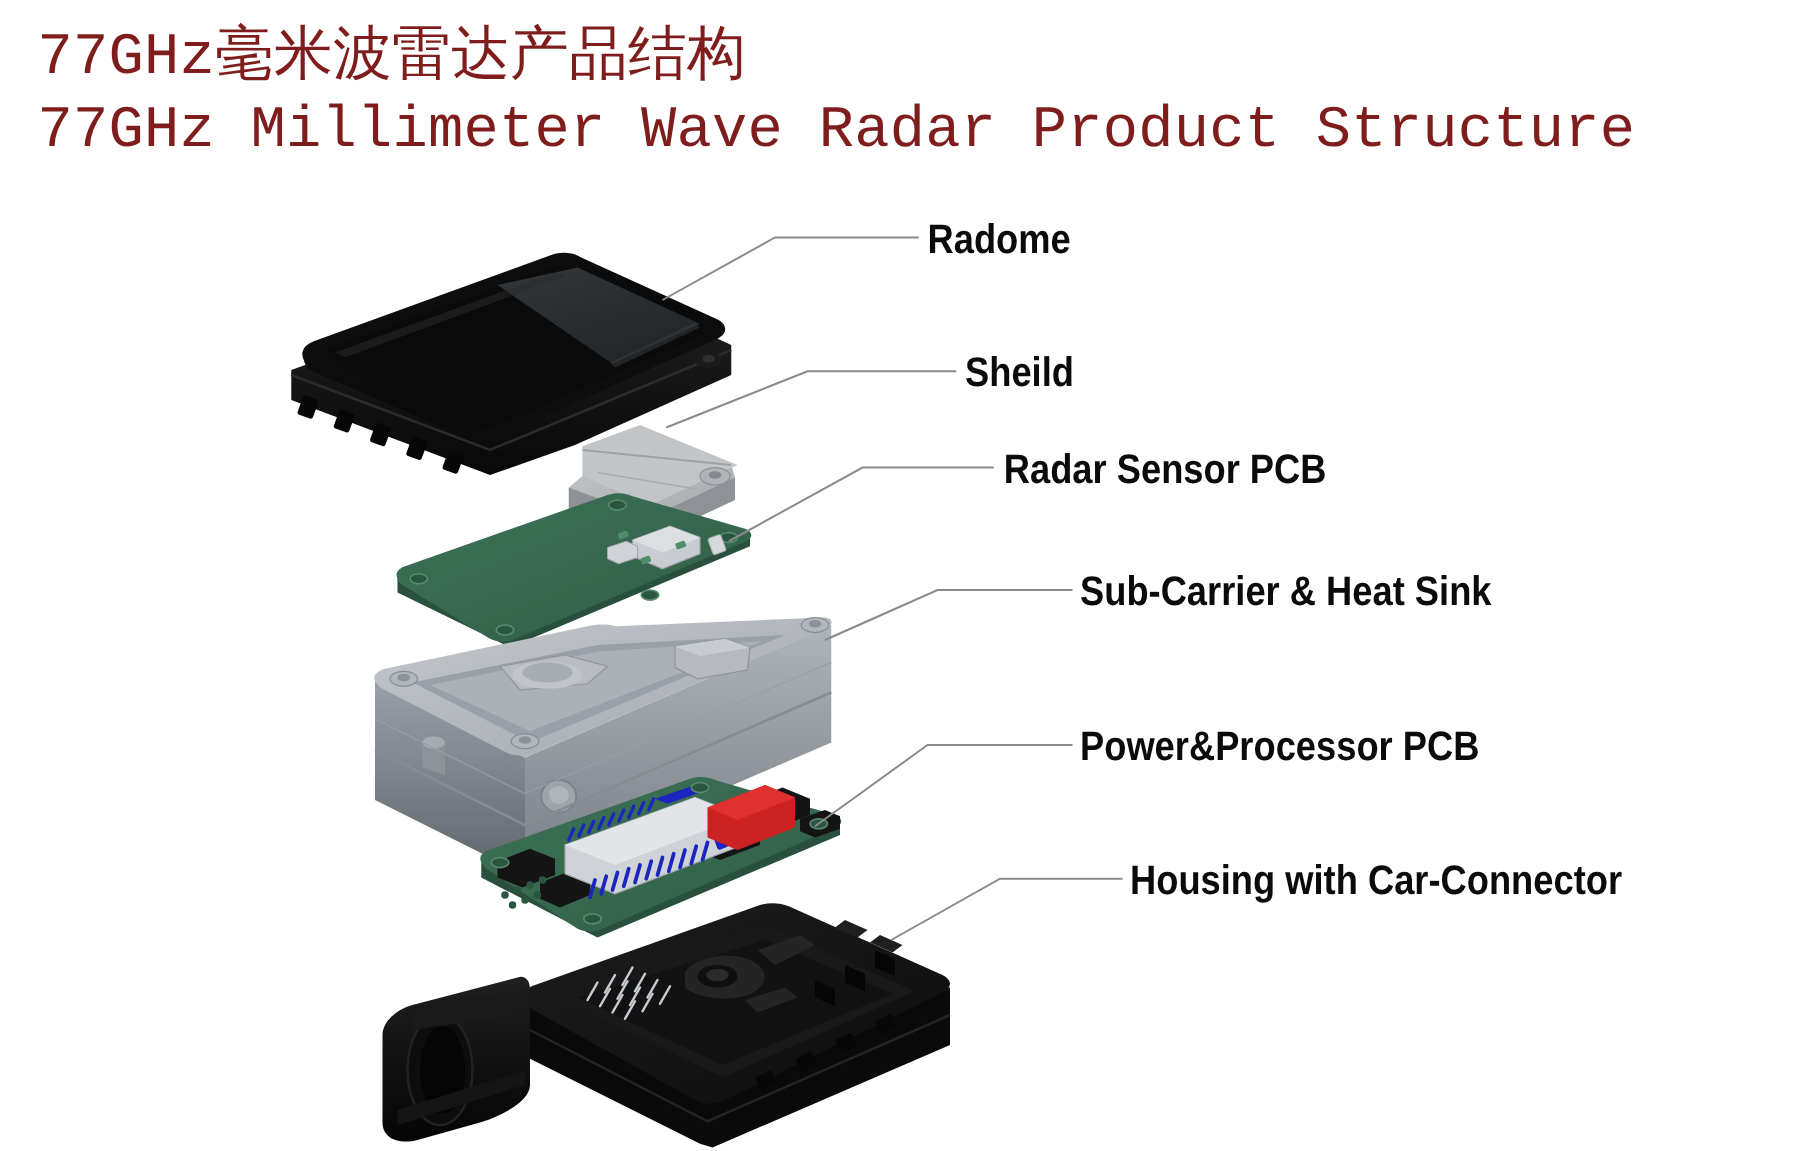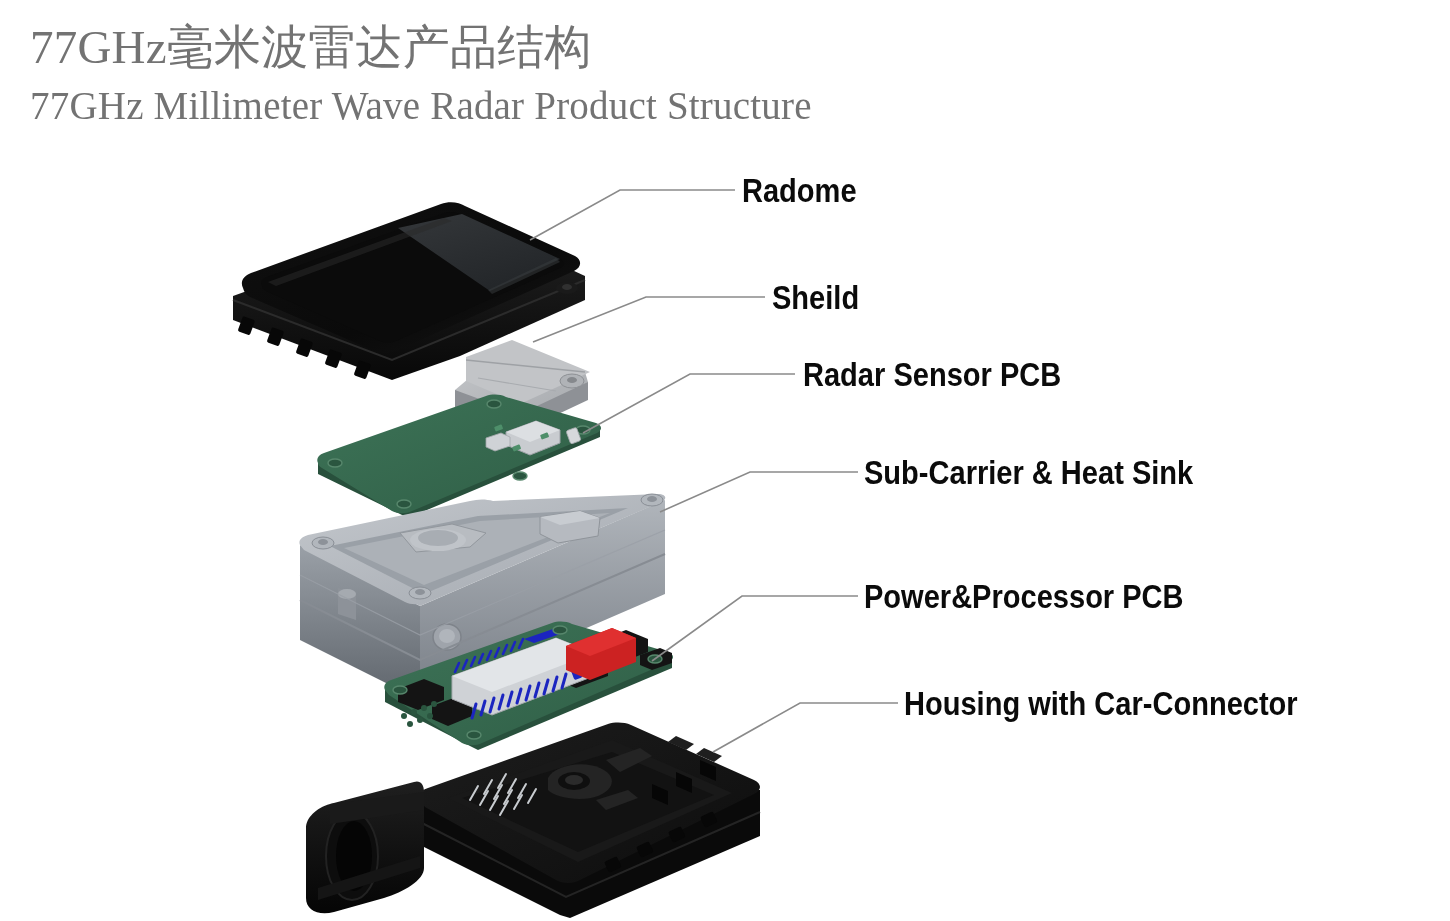--- a/index.html
+++ b/index.html
@@ -16,32 +16,32 @@
   }
 
   
   #title-block {
     position: absolute;
     left: 30px;
     top: 18px;
     width: 1340px;
   }
   .title-line {
-    font-family: Liberation Serif, serif;
+    font-family: Liberation Mono, monospace;
     font-weight: 300;
-    color: #737373;
+    color: #7f1d1d;
     letter-spacing: 0.2px;
     white-space: nowrap;
   }
   #title-cn {
     font-size: 47px;
     line-height: 58px;
   }
   #title-en {
-    font-size: 39px;
+    font-size: 47px;
     line-height: 60px;
   }
 
   
   .callout-label {
     position: absolute;
     font-family: "Liberation Sans", sans-serif;
     font-weight: bold;
     font-size: 33px;
     line-height: 33px;

